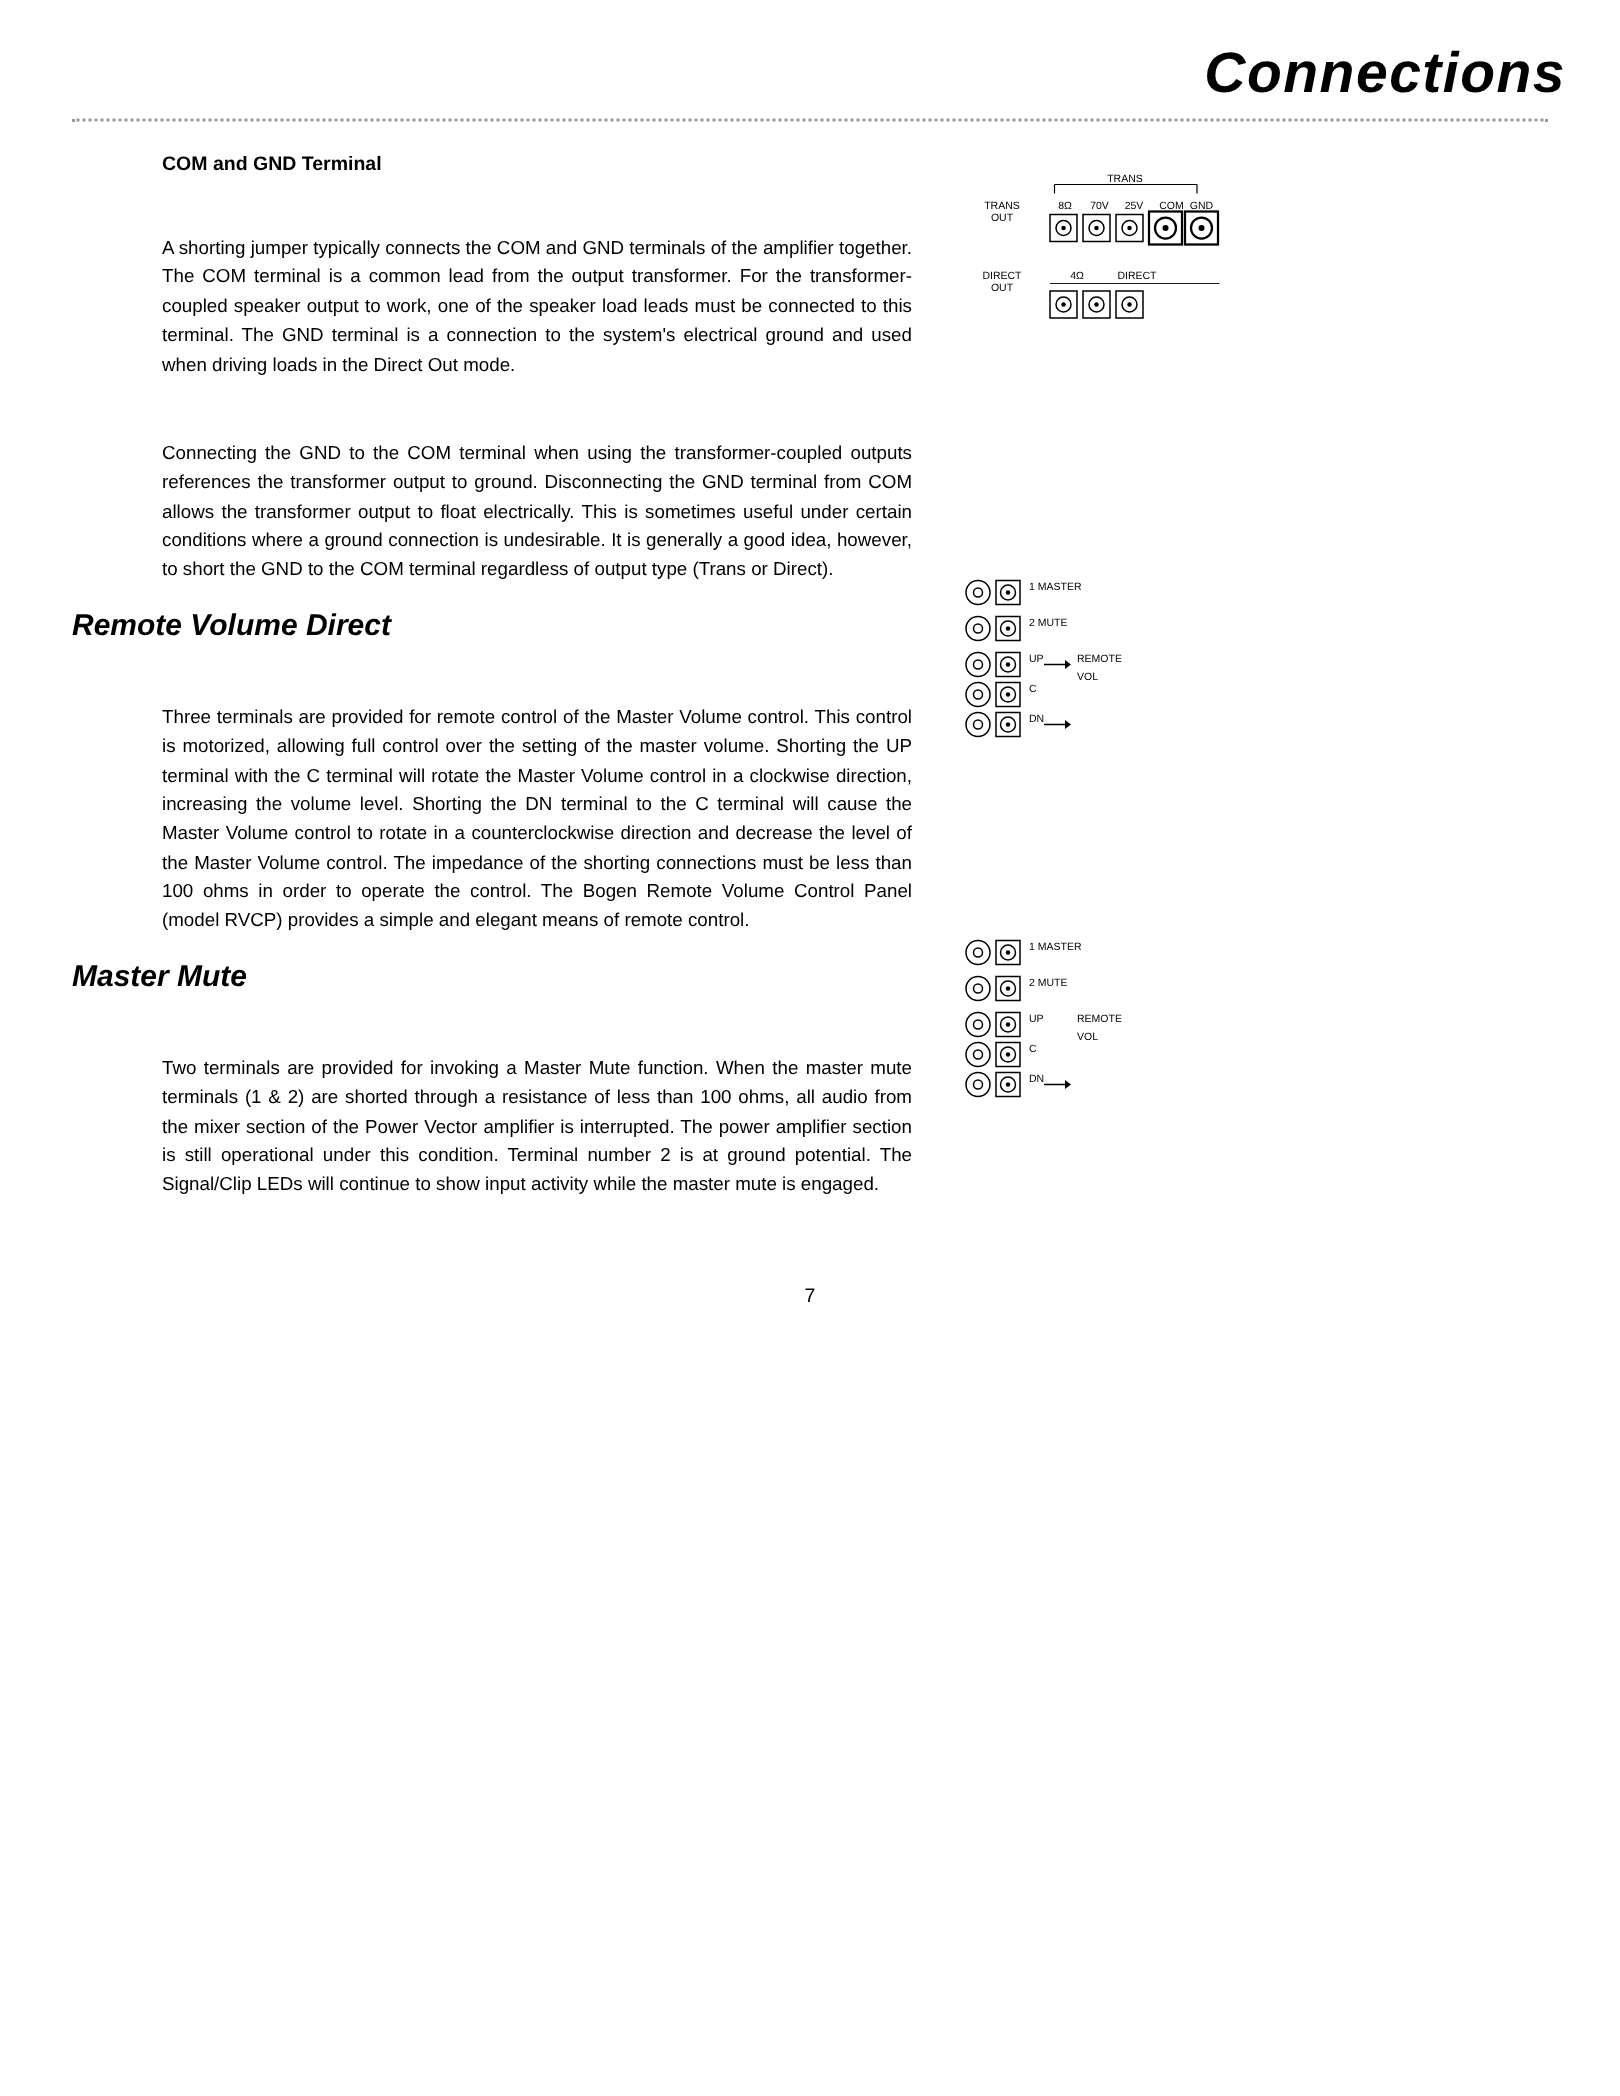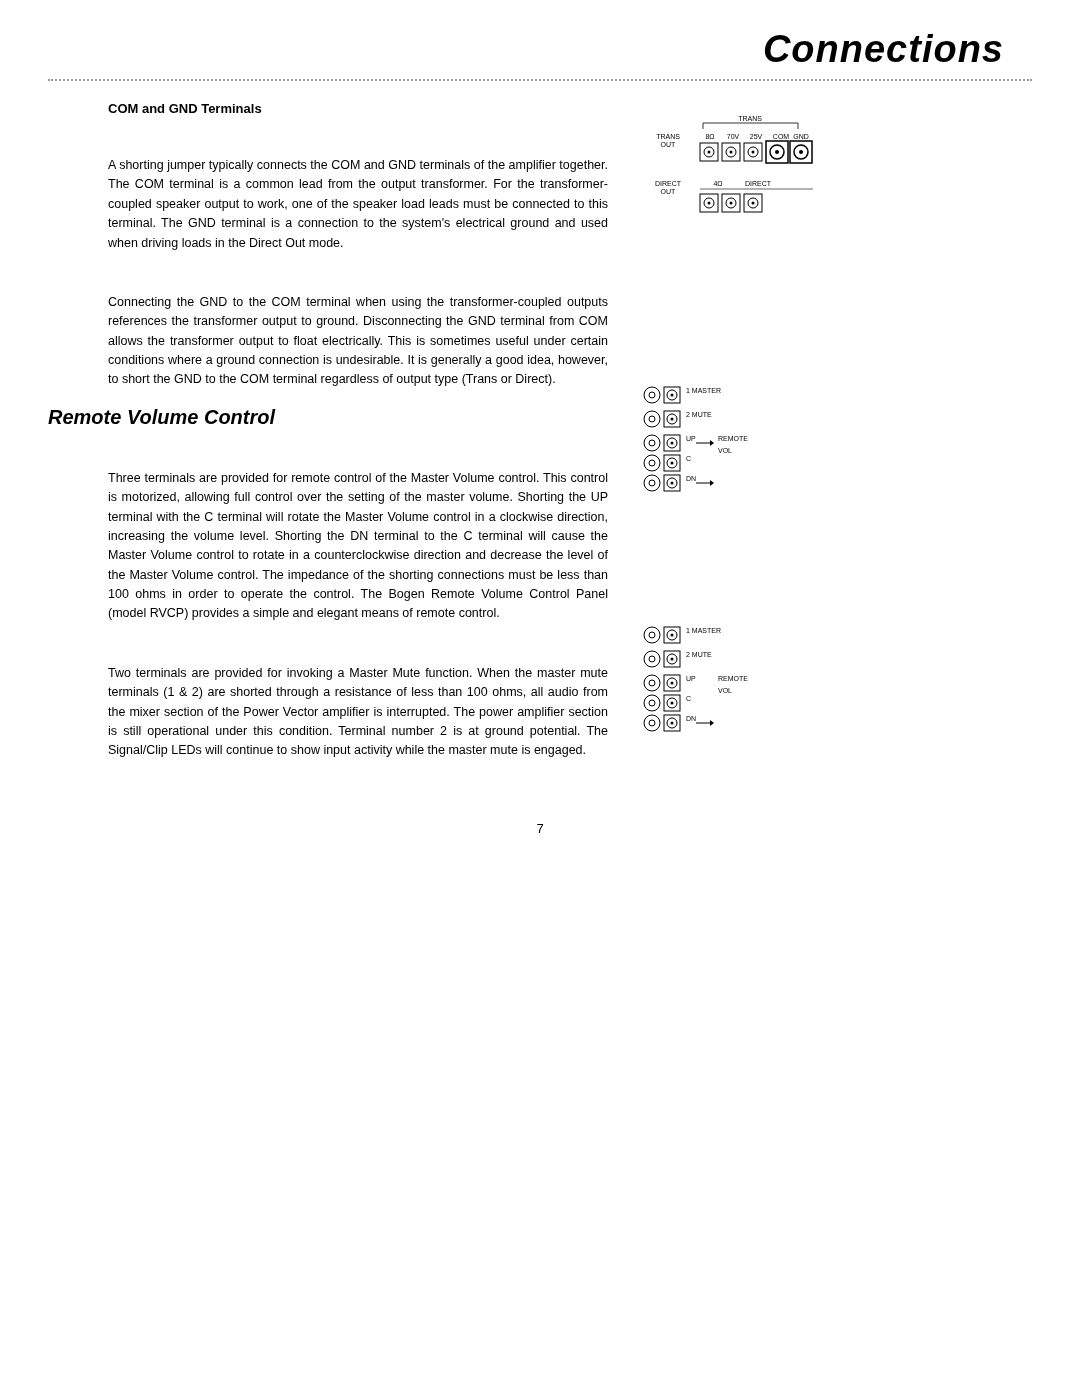--- a/index.html
+++ b/index.html
@@ -19,21 +19,21 @@
       min-height: 1397px;
       background: #fff;
       padding: 0;
       position: relative;
     }
 
     
     .header {
       display: flex;
       justify-content: flex-end;
-      padding: 28px 76px 0 48px;
+      padding: 28px 36px 0 48px;
     }
 
     .page-title {
       font-size: 38px;
       font-weight: bold;
       font-style: italic;
       color: #000;
       letter-spacing: 1px;
     }
 
@@ -121,31 +121,32 @@
     <h1 class="page-title">Connections</h1>
   </div>
 
   <hr class="dotted-line">
 
   <div class="content">
 
     <div class="left-column">
 
       <div style="margin-bottom: 16px;">
-        <p class="section-heading">COM and GND Terminals</p>
+        <p class="section-heading">COM and GND Terminal</p>
         <p class="body-text">A shorting jumper typically connects the COM and GND terminals of the amplifier together. The COM terminal is a common lead from the output transformer. For the transformer-coupled speaker output to work, one of the speaker load leads must be connected to this terminal. The GND terminal is a connection to the system's electrical ground and used when driving loads in the Direct Out mode.</p>
         <p class="body-text">Connecting the GND to the COM terminal when using the transformer-coupled outputs references the transformer output to ground. Disconnecting the GND terminal from COM allows the transformer output to float electrically. This is sometimes useful under certain conditions where a ground connection is undesirable. It is generally a good idea, however, to short the GND to the COM terminal regardless of output type (Trans or Direct).</p>
       </div>
 
       <div style="margin-bottom: 16px;">
-        <h2 class="sub-heading">Remote Volume Control</h2>
+        <h2 class="sub-heading">Remote Volume Direct</h2>
         <p class="body-text">Three terminals are provided for remote control of the Master Volume control. This control is motorized, allowing full control over the setting of the master volume. Shorting the UP terminal with the C terminal will rotate the Master Volume control in a clockwise direction, increasing the volume level. Shorting the DN terminal to the C terminal will cause the Master Volume control to rotate in a counterclockwise direction and decrease the level of the Master Volume control. The impedance of the shorting connections must be less than 100 ohms in order to operate the control. The Bogen Remote Volume Control Panel (model RVCP) provides a simple and elegant means of remote control.</p>
       </div>
 
       <div style="margin-bottom: 16px;">
+        <h2 class="sub-heading">Master Mute</h2>
         <p class="body-text">Two terminals are provided for invoking a Master Mute function. When the master mute terminals (1 &amp; 2) are shorted through a resistance of less than 100 ohms, all audio from the mixer section of the Power Vector amplifier is interrupted. The power amplifier section is still operational under this condition. Terminal number 2 is at ground potential. The Signal/Clip LEDs will continue to show input activity while the master mute is engaged.</p>
       </div>
 
     </div>
 
     <div class="right-column">
 
       <div class="diagram-container">
         <svg class="diagram-svg" width="200" height="140" viewBox="0 0 200 140">
 

